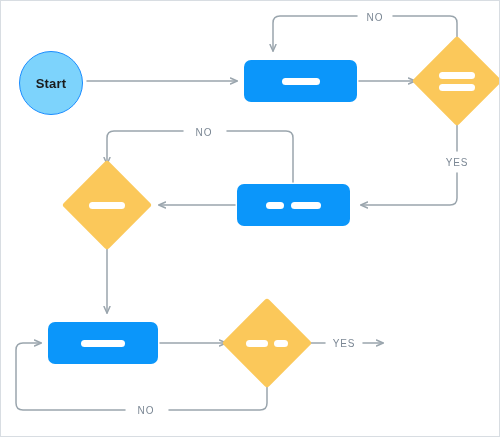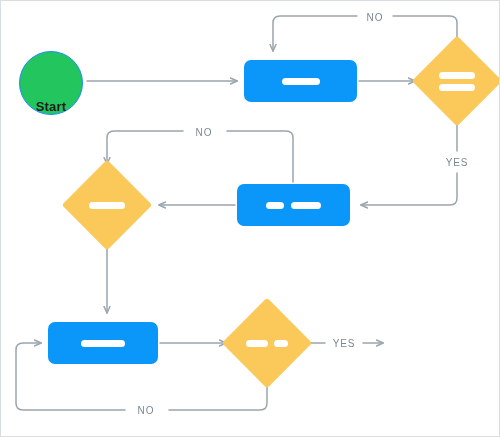--- a/index.html
+++ b/index.html
@@ -26,24 +26,24 @@
     width: 500px;
     height: 437px;
   }
   .node {
     position: absolute;
     box-sizing: border-box;
   }
   
   .terminator {
     border-radius: 50%;
-    background: #22c55e;
+    background: #7dd3fc;
     border: 1.6px solid #1a8cff;
     display: flex;
-    align-items: flex-end;
+    align-items: center;
     justify-content: center;
   }
   .terminator .term-label {
     font-size: 13px;
     font-weight: bold;
     color: #1b1b1b;
     letter-spacing: 0.2px;
   }
   
   .process {

